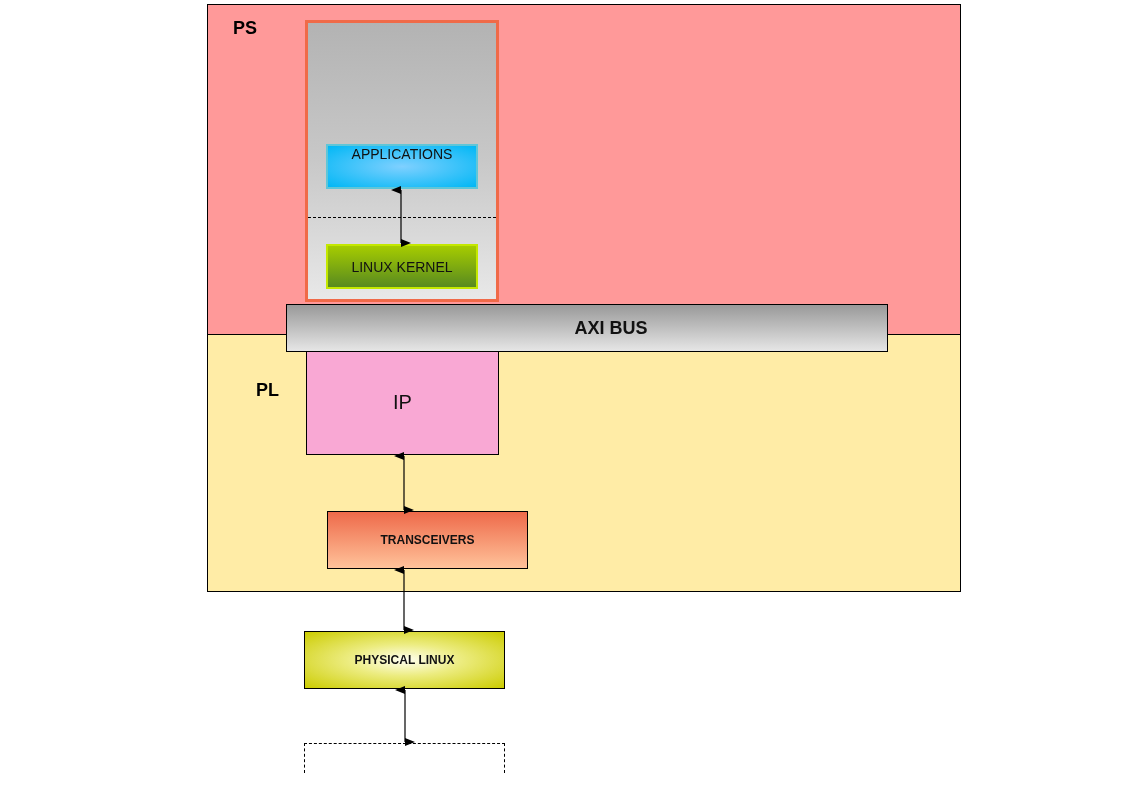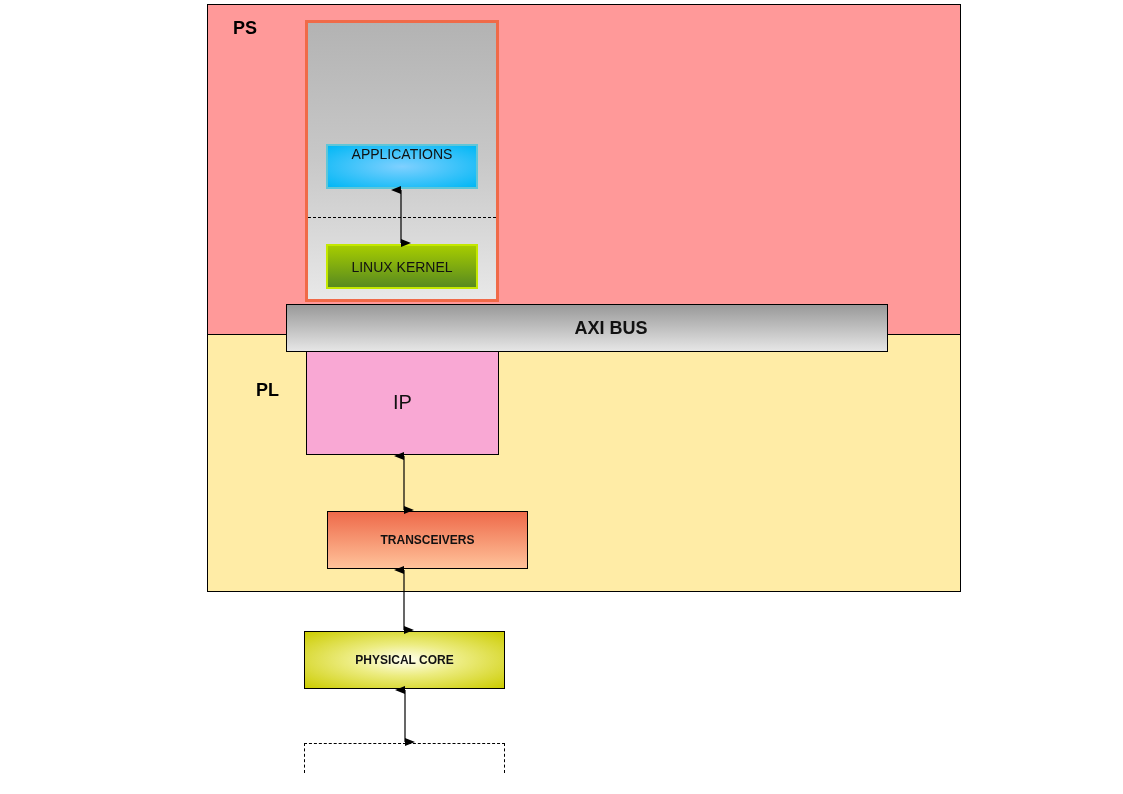--- a/index.html
+++ b/index.html
@@ -71,21 +71,21 @@
 
 <div class="abs axi">
   <span>AXI BUS</span>
 </div>
 
 <div class="abs trans">
   <span>TRANSCEIVERS</span>
 </div>
 
 <div class="abs phys">
-  <span>PHYSICAL CORE</span>
+  <span>PHYSICAL LINUX</span>
 </div>
 
 <div class="abs next">
   <span></span>
 </div>
 
 <svg class="arrows" width="1123" height="794">
   <defs>
     <marker id="ah" markerWidth="8" markerHeight="10" refX="4" refY="10" orient="auto-start-reverse" markerUnits="userSpaceOnUse" viewBox="0 0 8 10">
       <path d="M0,10 L4,0 L8,10 Z" fill="#000"></path>

